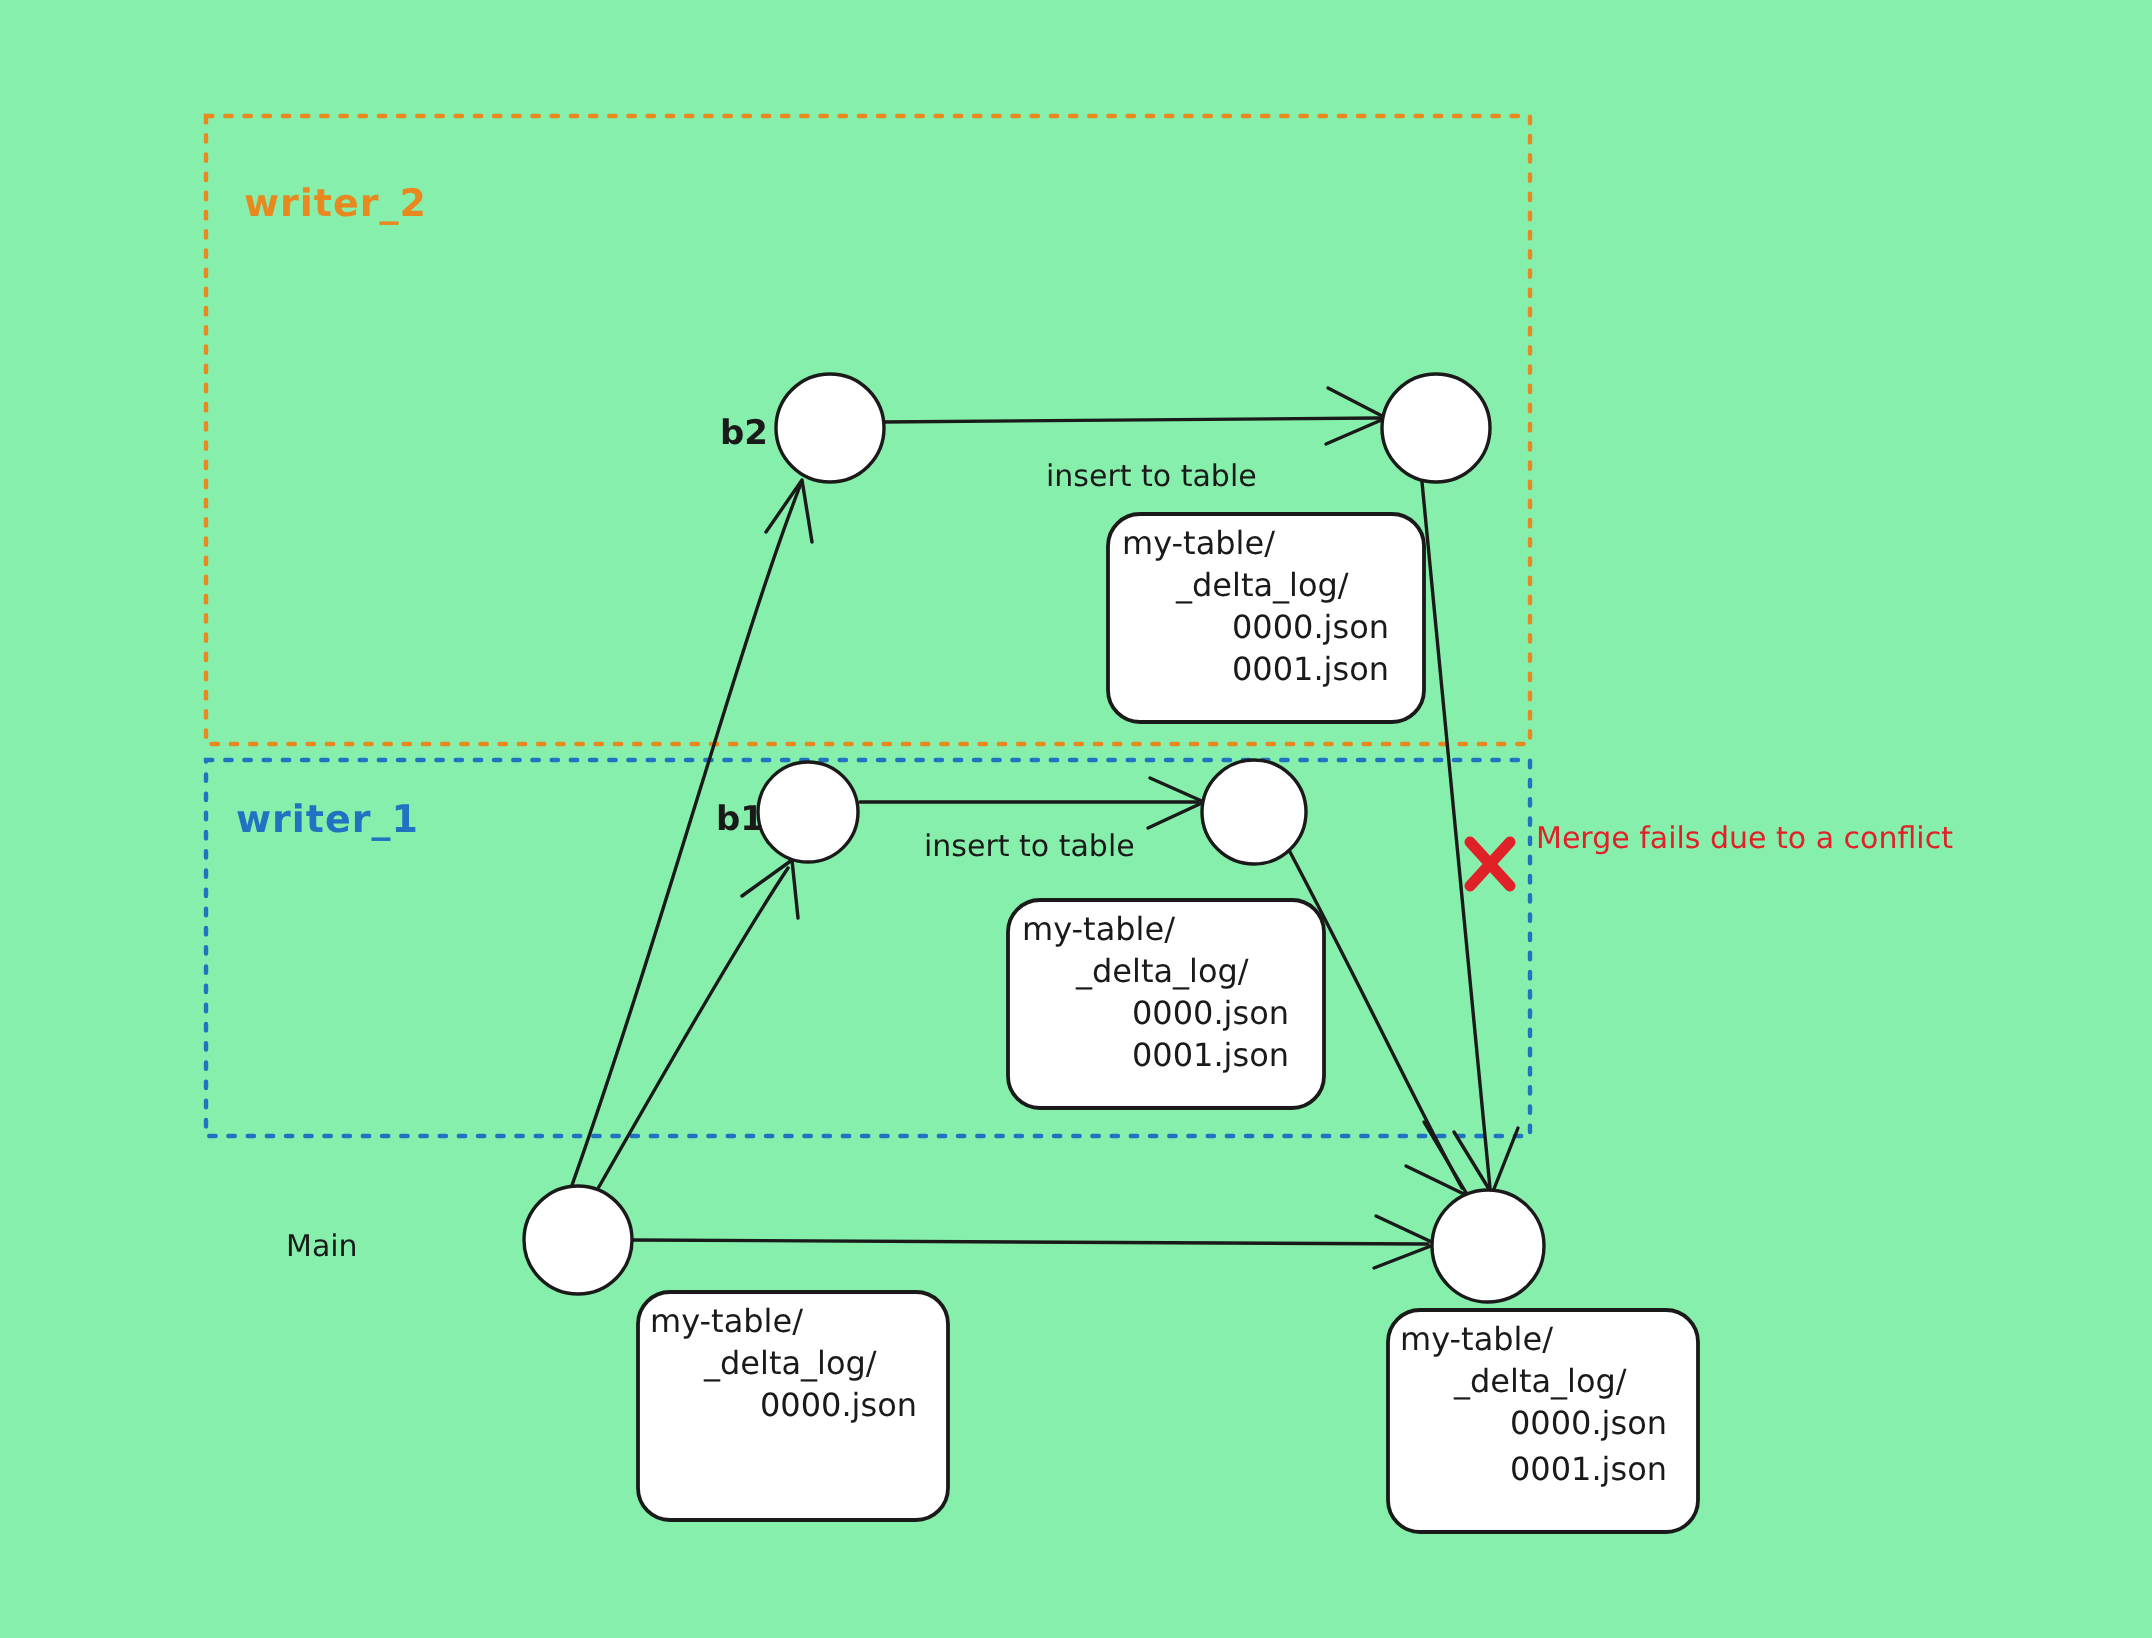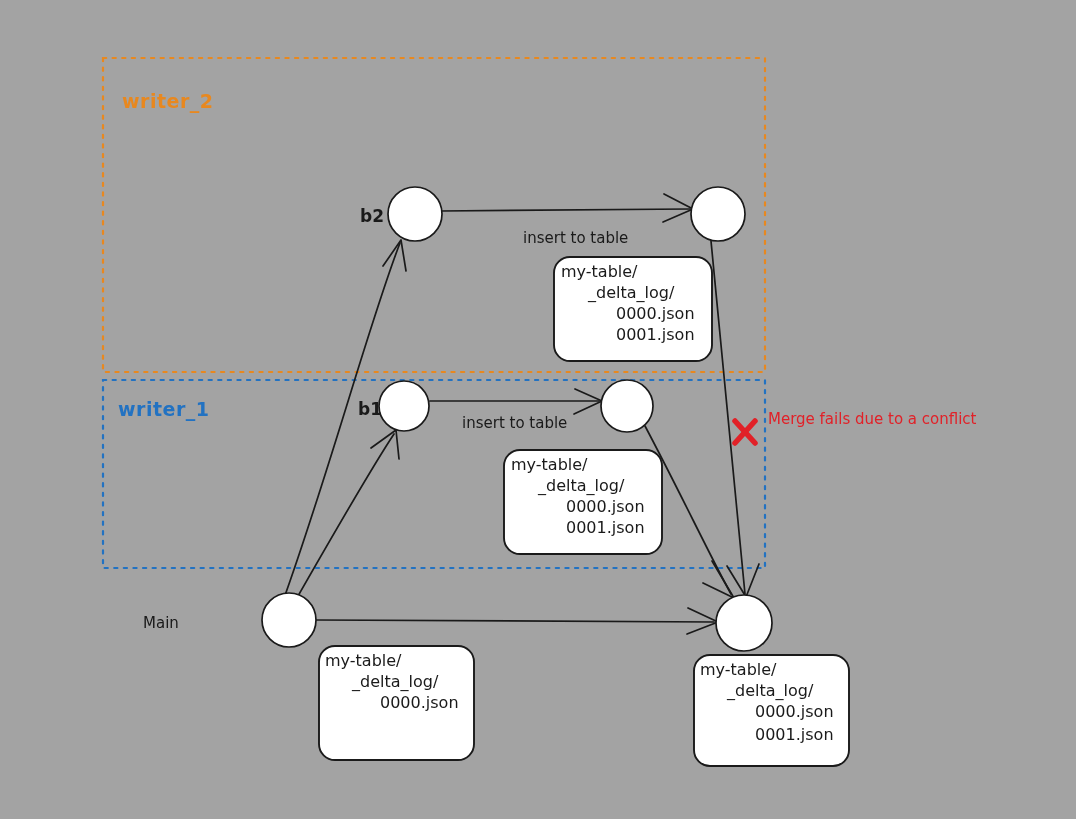--- a/index.html
+++ b/index.html
@@ -7,21 +7,21 @@
     padding: 0;
     background: #ffffff;
   }
   body {
     font-family: "DejaVu Sans", sans-serif;
   }
   #canvas {
     position: relative;
     width: 1076px;
     height: 819px;
-    background: #a3a3a3;
+    background: #86efac;
     overflow: hidden;
     text-align: right;
   }
   #diagram-svg {
     position: absolute;
     left: 0;
     top: 0;
     width: 1076px;
     height: 819px;
   }

